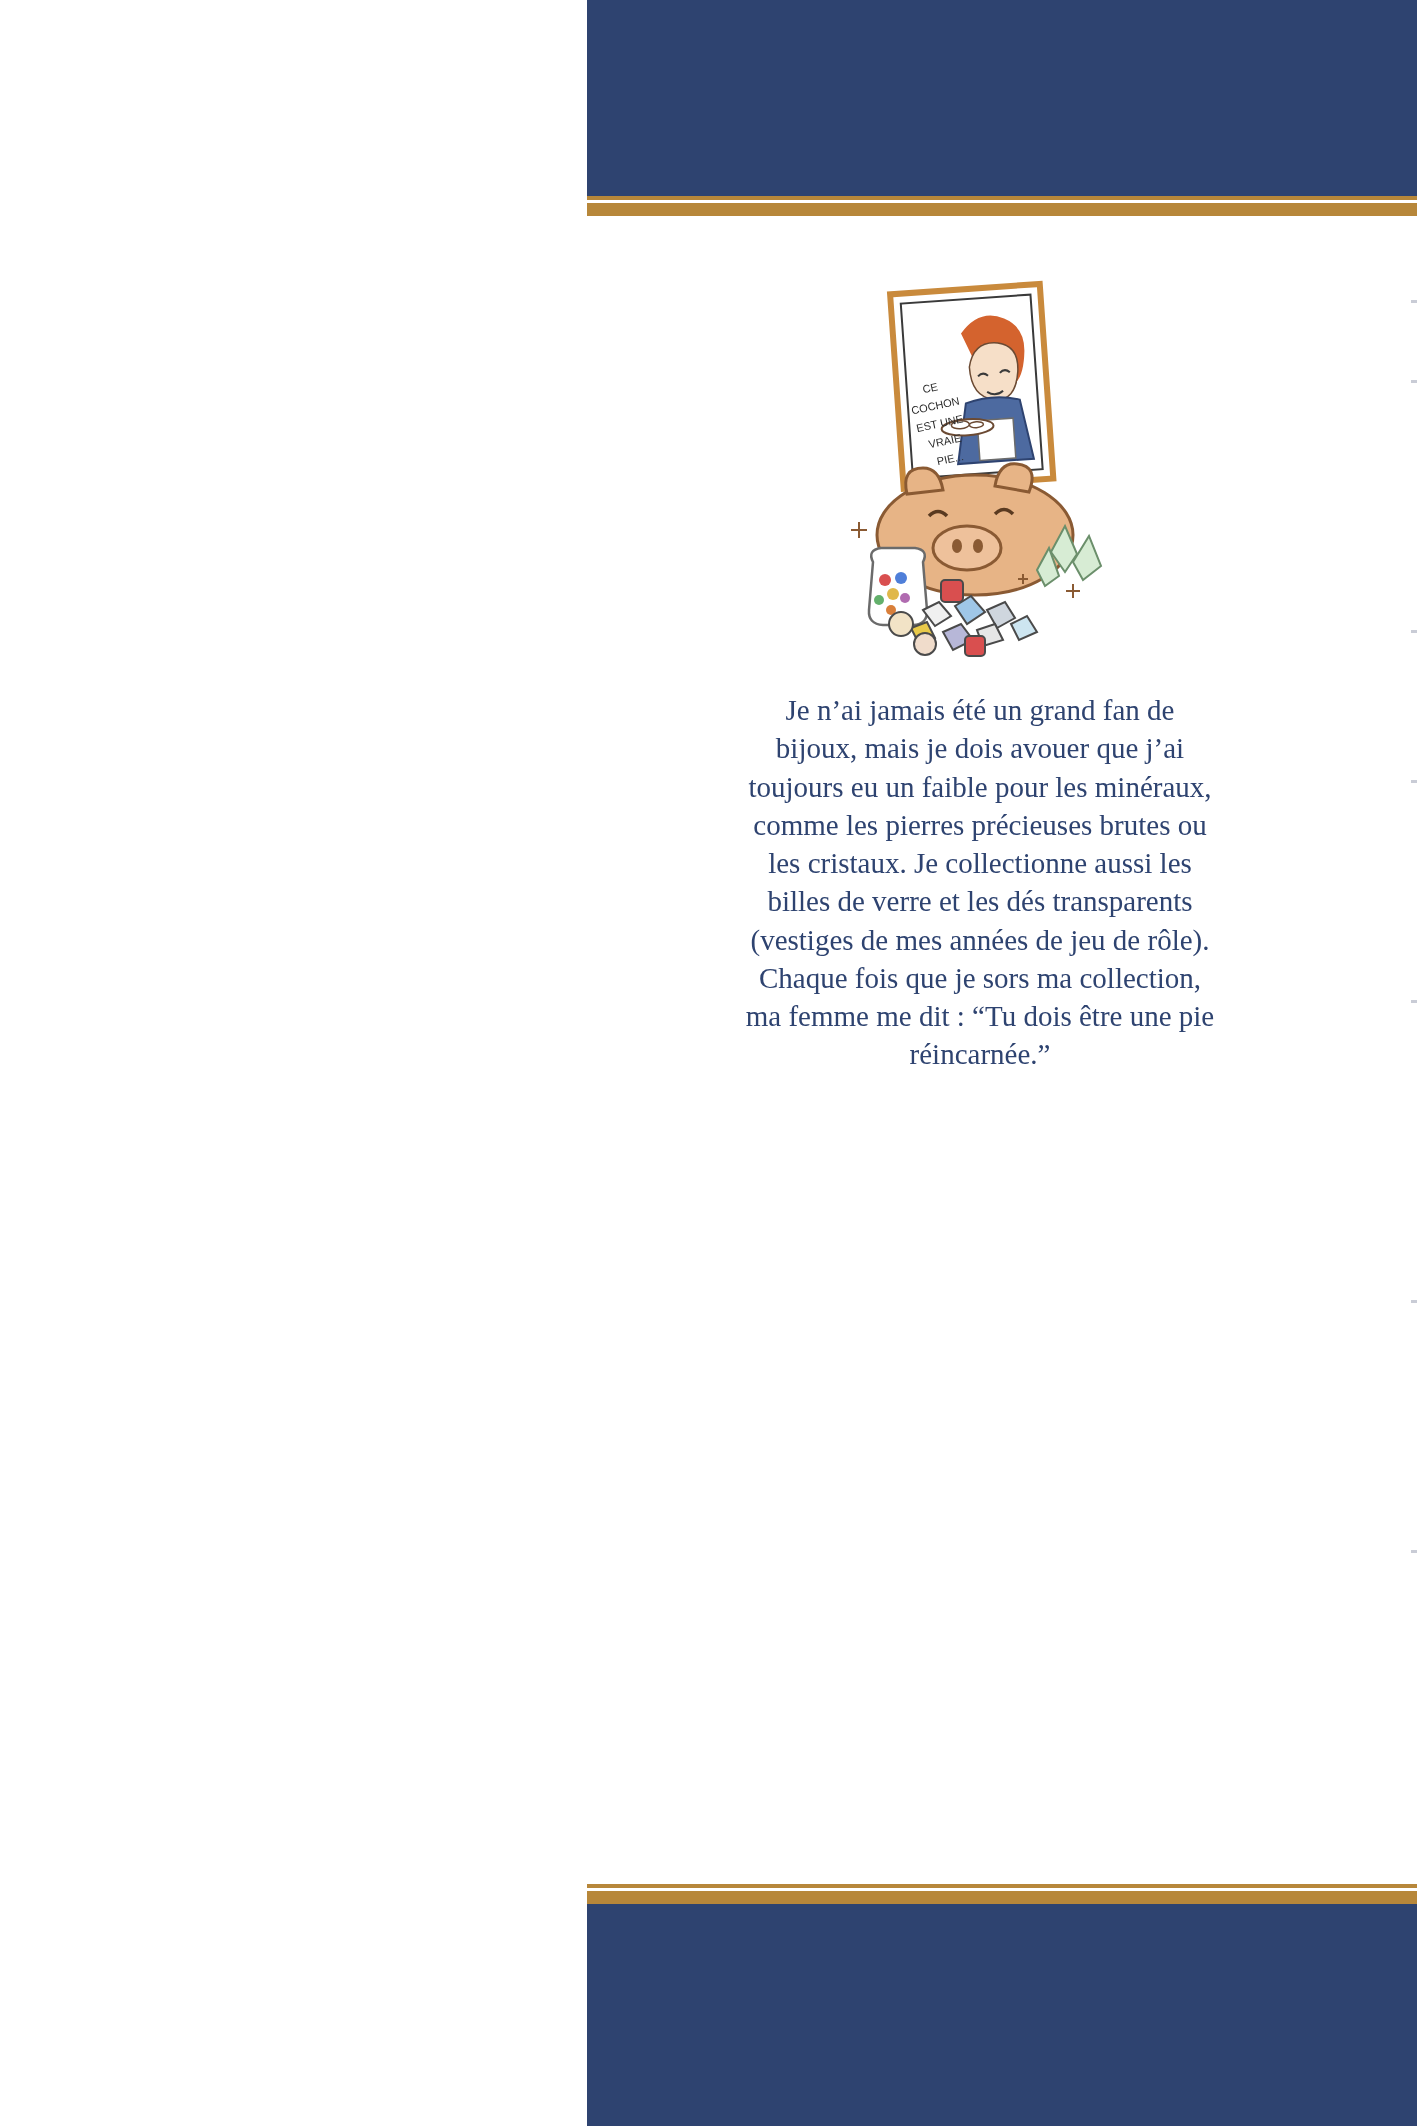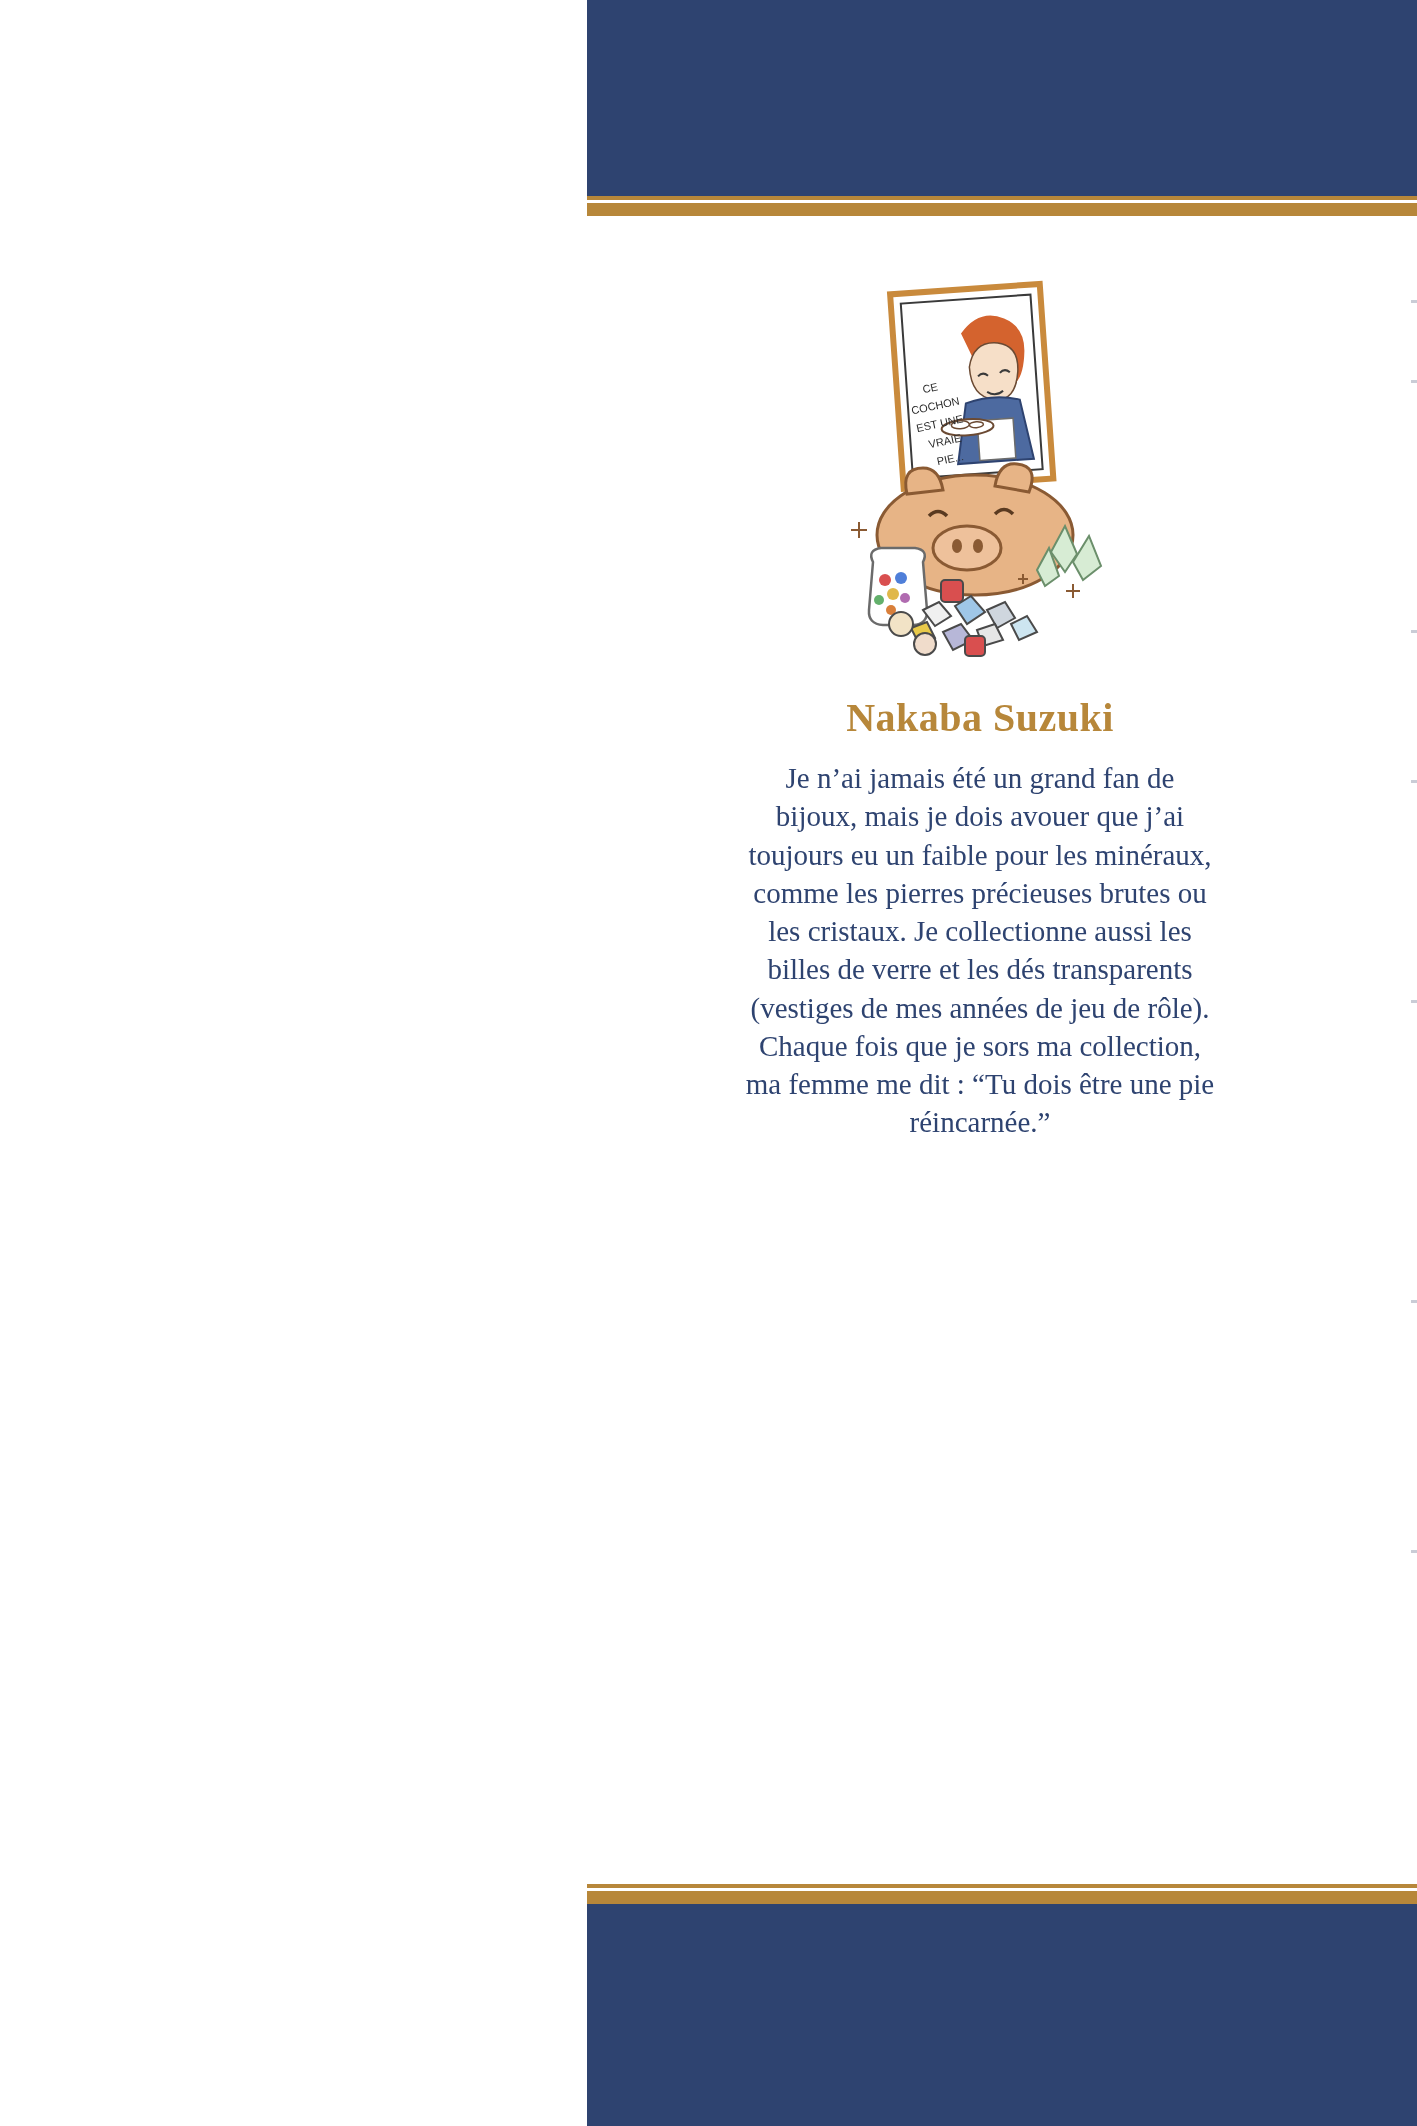--- a/index.html
+++ b/index.html
@@ -228,20 +228,19 @@
         </g>
 
         <g stroke="#8a5a33" stroke-width="2" fill="none">
           <path d="M44 258 l0 -16 M36 250 l16 0"></path>
           <path d="M258 318 l0 -14 M251 311 l14 0"></path>
           <path d="M208 304 l0 -10 M203 299 l10 0"></path>
         </g>
       </svg>
     </div>
 
-    <div class="author-name">Nakaba Suzuki</div>
 
     <div class="author-note">
       <p>Je n’ai jamais été un grand fan de bijoux, mais je dois avouer que j’ai toujours eu un faible pour les minéraux, comme les pierres précieuses brutes ou les cristaux. Je collectionne aussi les billes de verre et les dés transparents (vestiges de mes années de jeu de rôle). Chaque fois que je sors ma collection, ma femme me dit : “Tu dois être une pie réincarnée.”</p>
     </div>
 
   </div>
 </div>
 
 </body></html>

